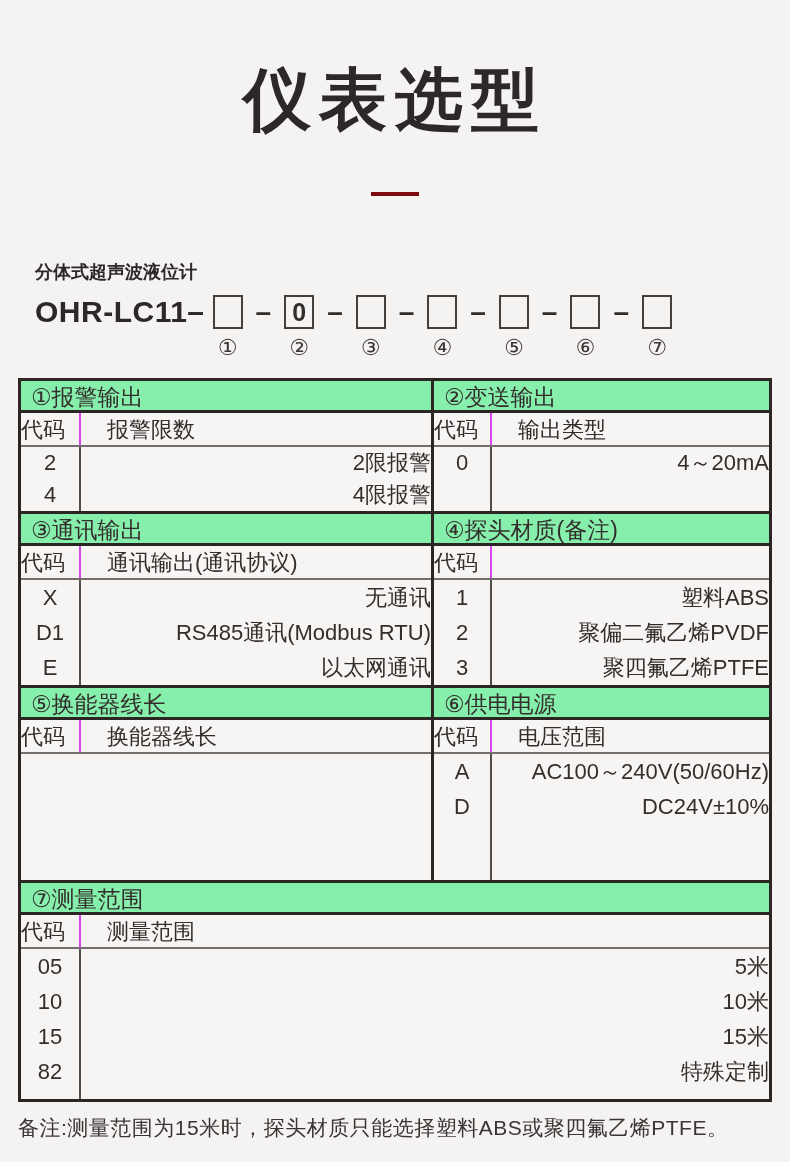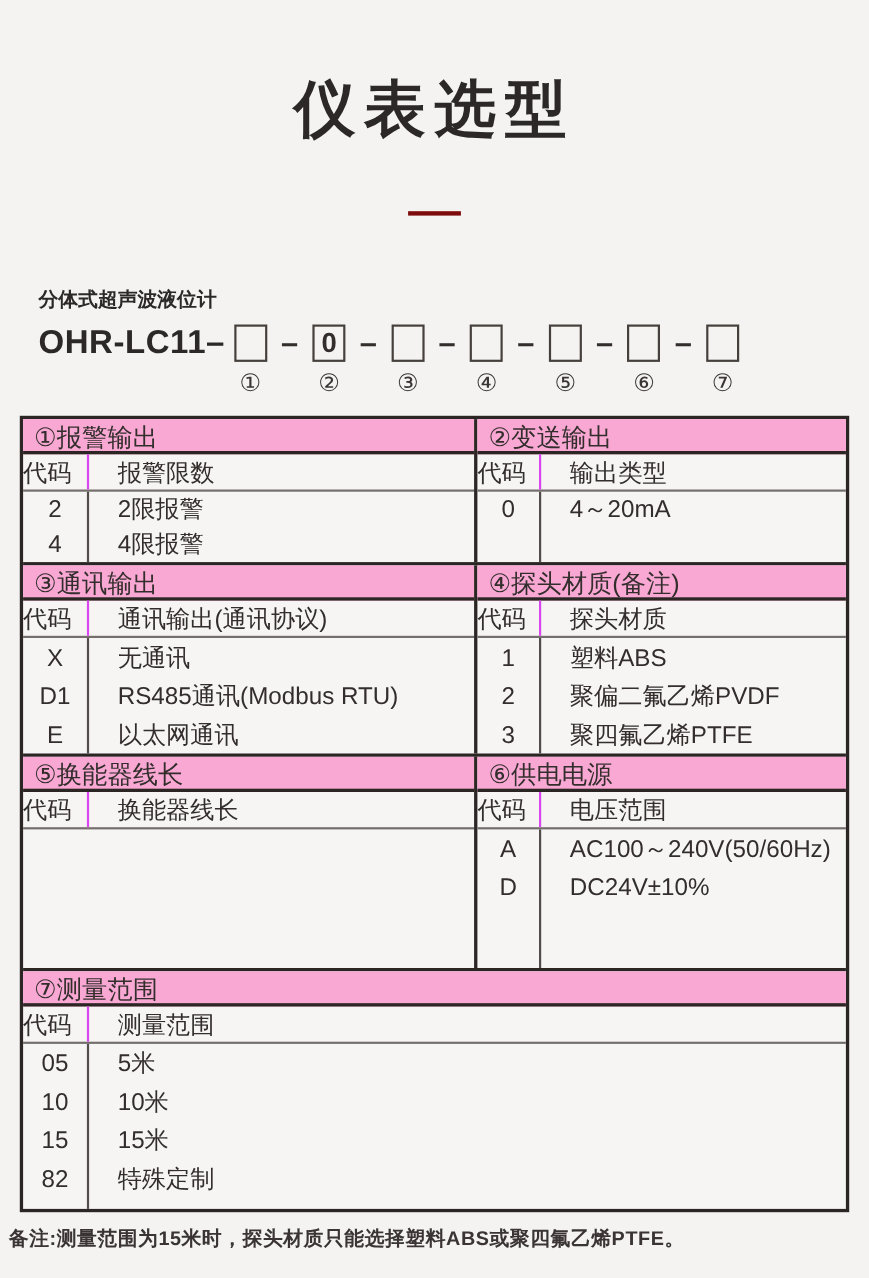--- a/index.html
+++ b/index.html
@@ -9,21 +9,21 @@
     background: #f4f3f1;
     font-family: "Liberation Sans", "DejaVu Sans", sans-serif;
     color: #332e2c;
     overflow: hidden;
   }
 
   
   .page-title {
     margin-top: 46px;
     text-align: center;
-    font-size: 56px;
+    font-size: 68px;
     font-weight: 900;
     letter-spacing: 8px;
     color: #2b2827;
     line-height: 106px;
   }
   .red-dash {
     width: 48px; height: 4px;
     background: #7d0b0b;
     margin: 40px auto 0 auto;
   }
@@ -86,21 +86,21 @@
   .band + .band { border-top: 3px solid #2b2523; }
   .half-left  { width: 410px; }
   .half-right { flex: 1; border-left: 3px solid #2b2523; }
 
   .sec-title {
     height: 32px;
     line-height: 32px;
     padding-left: 10px;
     font-size: 23px;
     font-weight: 500;
-    background: #f9a8d4;
+    background: #86efac;
     border-bottom: 3px solid #2b2523;
     color: #332e2c;
   }
   .sec-cols {
     display: flex;
     height: 34px;
     line-height: 34px;
     border-bottom: 2px solid #746f6c;
     font-size: 22px;
     font-weight: 500;
@@ -112,41 +112,41 @@
   .half-right .code-hdr { width: 58px; }
   .label-hdr { flex: 1; padding-left: 26px; }
 
   .sec-data { display: flex; }
   .dcol-codes {
     width: 60px;
     border-right: 2px solid #524d4a;
     text-align: center;
   }
   .half-right .dcol-codes { width: 58px; }
-  .dcol-labels { flex: 1; padding-left: 26px; }
+  .dcol-labels { flex: 1; padding-left: 26px; text-align: right; }
   .dline {
     height: 35px;
     line-height: 35px;
     font-size: 22px;
     font-weight: 500;
     white-space: nowrap;
   }
   .dline.compact { height: 32px; line-height: 32px; }
   .dline.cont { height: 31px; line-height: 31px; }
 
   .band-1 .sec-data { min-height: 64px; }
   .band-2 .sec-data { min-height: 105px; }
   .band-3 .sec-data { min-height: 126px; }
   .band-4 .sec-data { min-height: 150px; padding-bottom: 0; }
 
   
   .footnote {
-    margin: 12px 0 0 8px;
-    font-size: 18px;
-    font-weight: 700;
+    margin: 12px 0 0 18px;
+    font-size: 21px;
+    font-weight: 400;
     color: #3a3534;
     letter-spacing: 0.5px;
   }
 </style>
 </head>
 <body>
 
 <div class="page-title">仪表选型</div>
 <div class="red-dash"></div>
 
@@ -251,21 +251,20 @@
           <div class="dline">无通讯</div>
           <div class="dline">RS485通讯(Modbus RTU)</div>
           <div class="dline">以太网通讯</div>
         </div>
       </div>
     </div>
     <div class="half-right">
       <div class="sec-title">④探头材质(备注)</div>
       <div class="sec-cols">
         <div class="code-hdr">代码</div>
-        <div class="label-hdr">探头材质</div>
       </div>
       <div class="sec-data">
         <div class="dcol-codes">
           <div class="dline">1</div>
           <div class="dline">2</div>
           <div class="dline">3</div>
         </div>
         <div class="dcol-labels">
           <div class="dline">塑料ABS</div>
           <div class="dline">聚偏二氟乙烯PVDF</div>

